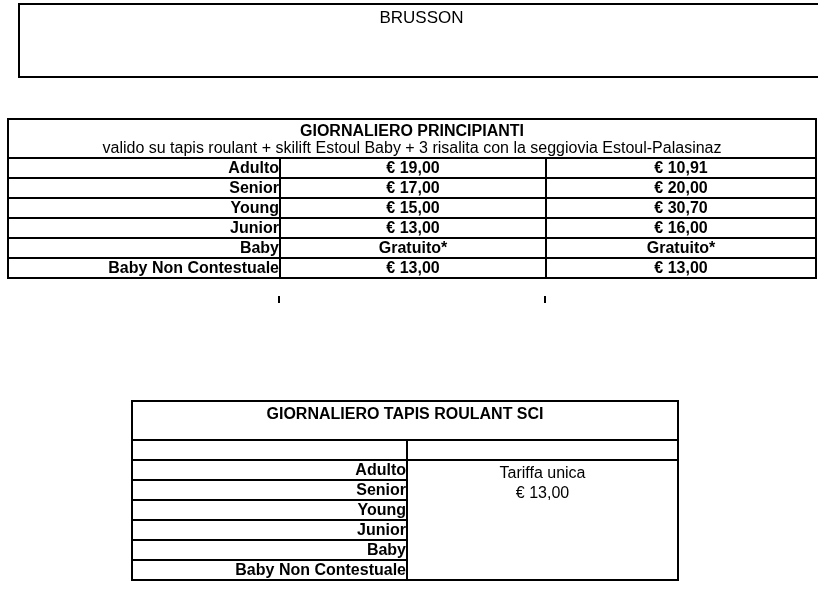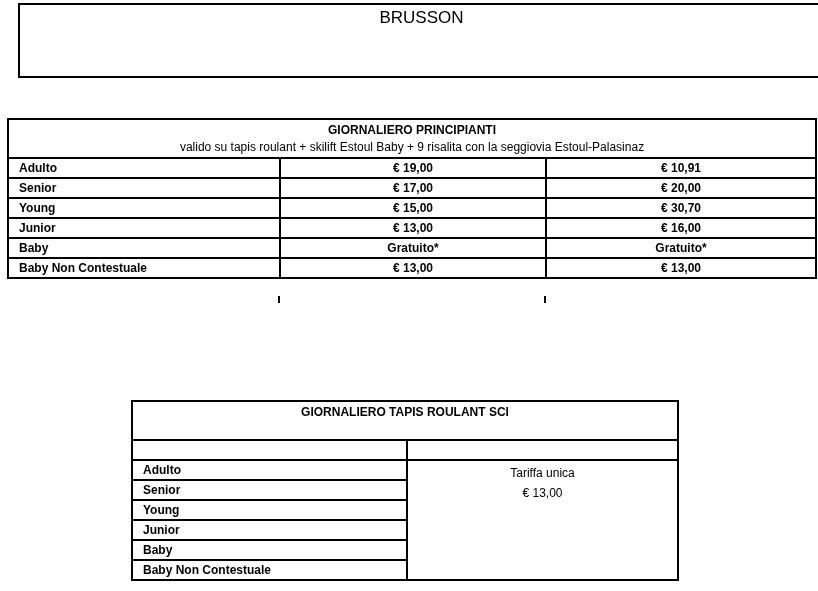--- a/index.html
+++ b/index.html
@@ -34,21 +34,21 @@
   }
 
   
   table {
     border-collapse: collapse;
     table-layout: fixed;
   }
   td {
     border: 2px solid #000;
     padding: 0;
-    font-size: 12px;
+    font-size: 16px;
     overflow: hidden;
     vertical-align: middle;
   }
 
   
   .t1 {
     position: absolute;
     left: 7px;
     top: 118px;
     width: 808px;
@@ -62,22 +62,22 @@
     padding-top: 2px;
     line-height: 17px;
   }
   .t1 .title-line { font-weight: bold; }
   .t1 .colhead {
     font-weight: bold;
     text-align: center;
   }
   .lbl {
     font-weight: bold;
-    text-align: left;
-    padding-left: 10px;
+    text-align: right;
+    padding-left: 3px;
   }
   .val { text-align: center; font-weight: bold; }
 
   
   .stub {
     position: absolute;
     top: 296px;
     width: 2px;
     height: 7px;
     background: #000;
@@ -121,21 +121,21 @@
   <table class="t1">
     <colgroup>
       <col style="width:272px">
       <col style="width:266px">
       <col style="width:270px">
     </colgroup>
     <tbody>
         <tr class="r-title">
       <td colspan="3" class="title-cell">
         <div class="title-line">GIORNALIERO PRINCIPIANTI</div>
-        <div>valido su tapis roulant + skilift Estoul Baby + 9 risalita con la seggiovia Estoul-Palasinaz</div>
+        <div>valido su tapis roulant + skilift Estoul Baby + 3 risalita con la seggiovia Estoul-Palasinaz</div>
       </td>
     </tr>
     <tr class="r-data">
       <td class="lbl">Adulto</td>
       <td class="val">€ 19,00</td>
       <td class="val">€ 10,91</td>
     </tr>
     <tr class="r-data">
       <td class="lbl">Senior</td>
       <td class="val">€ 17,00</td>

